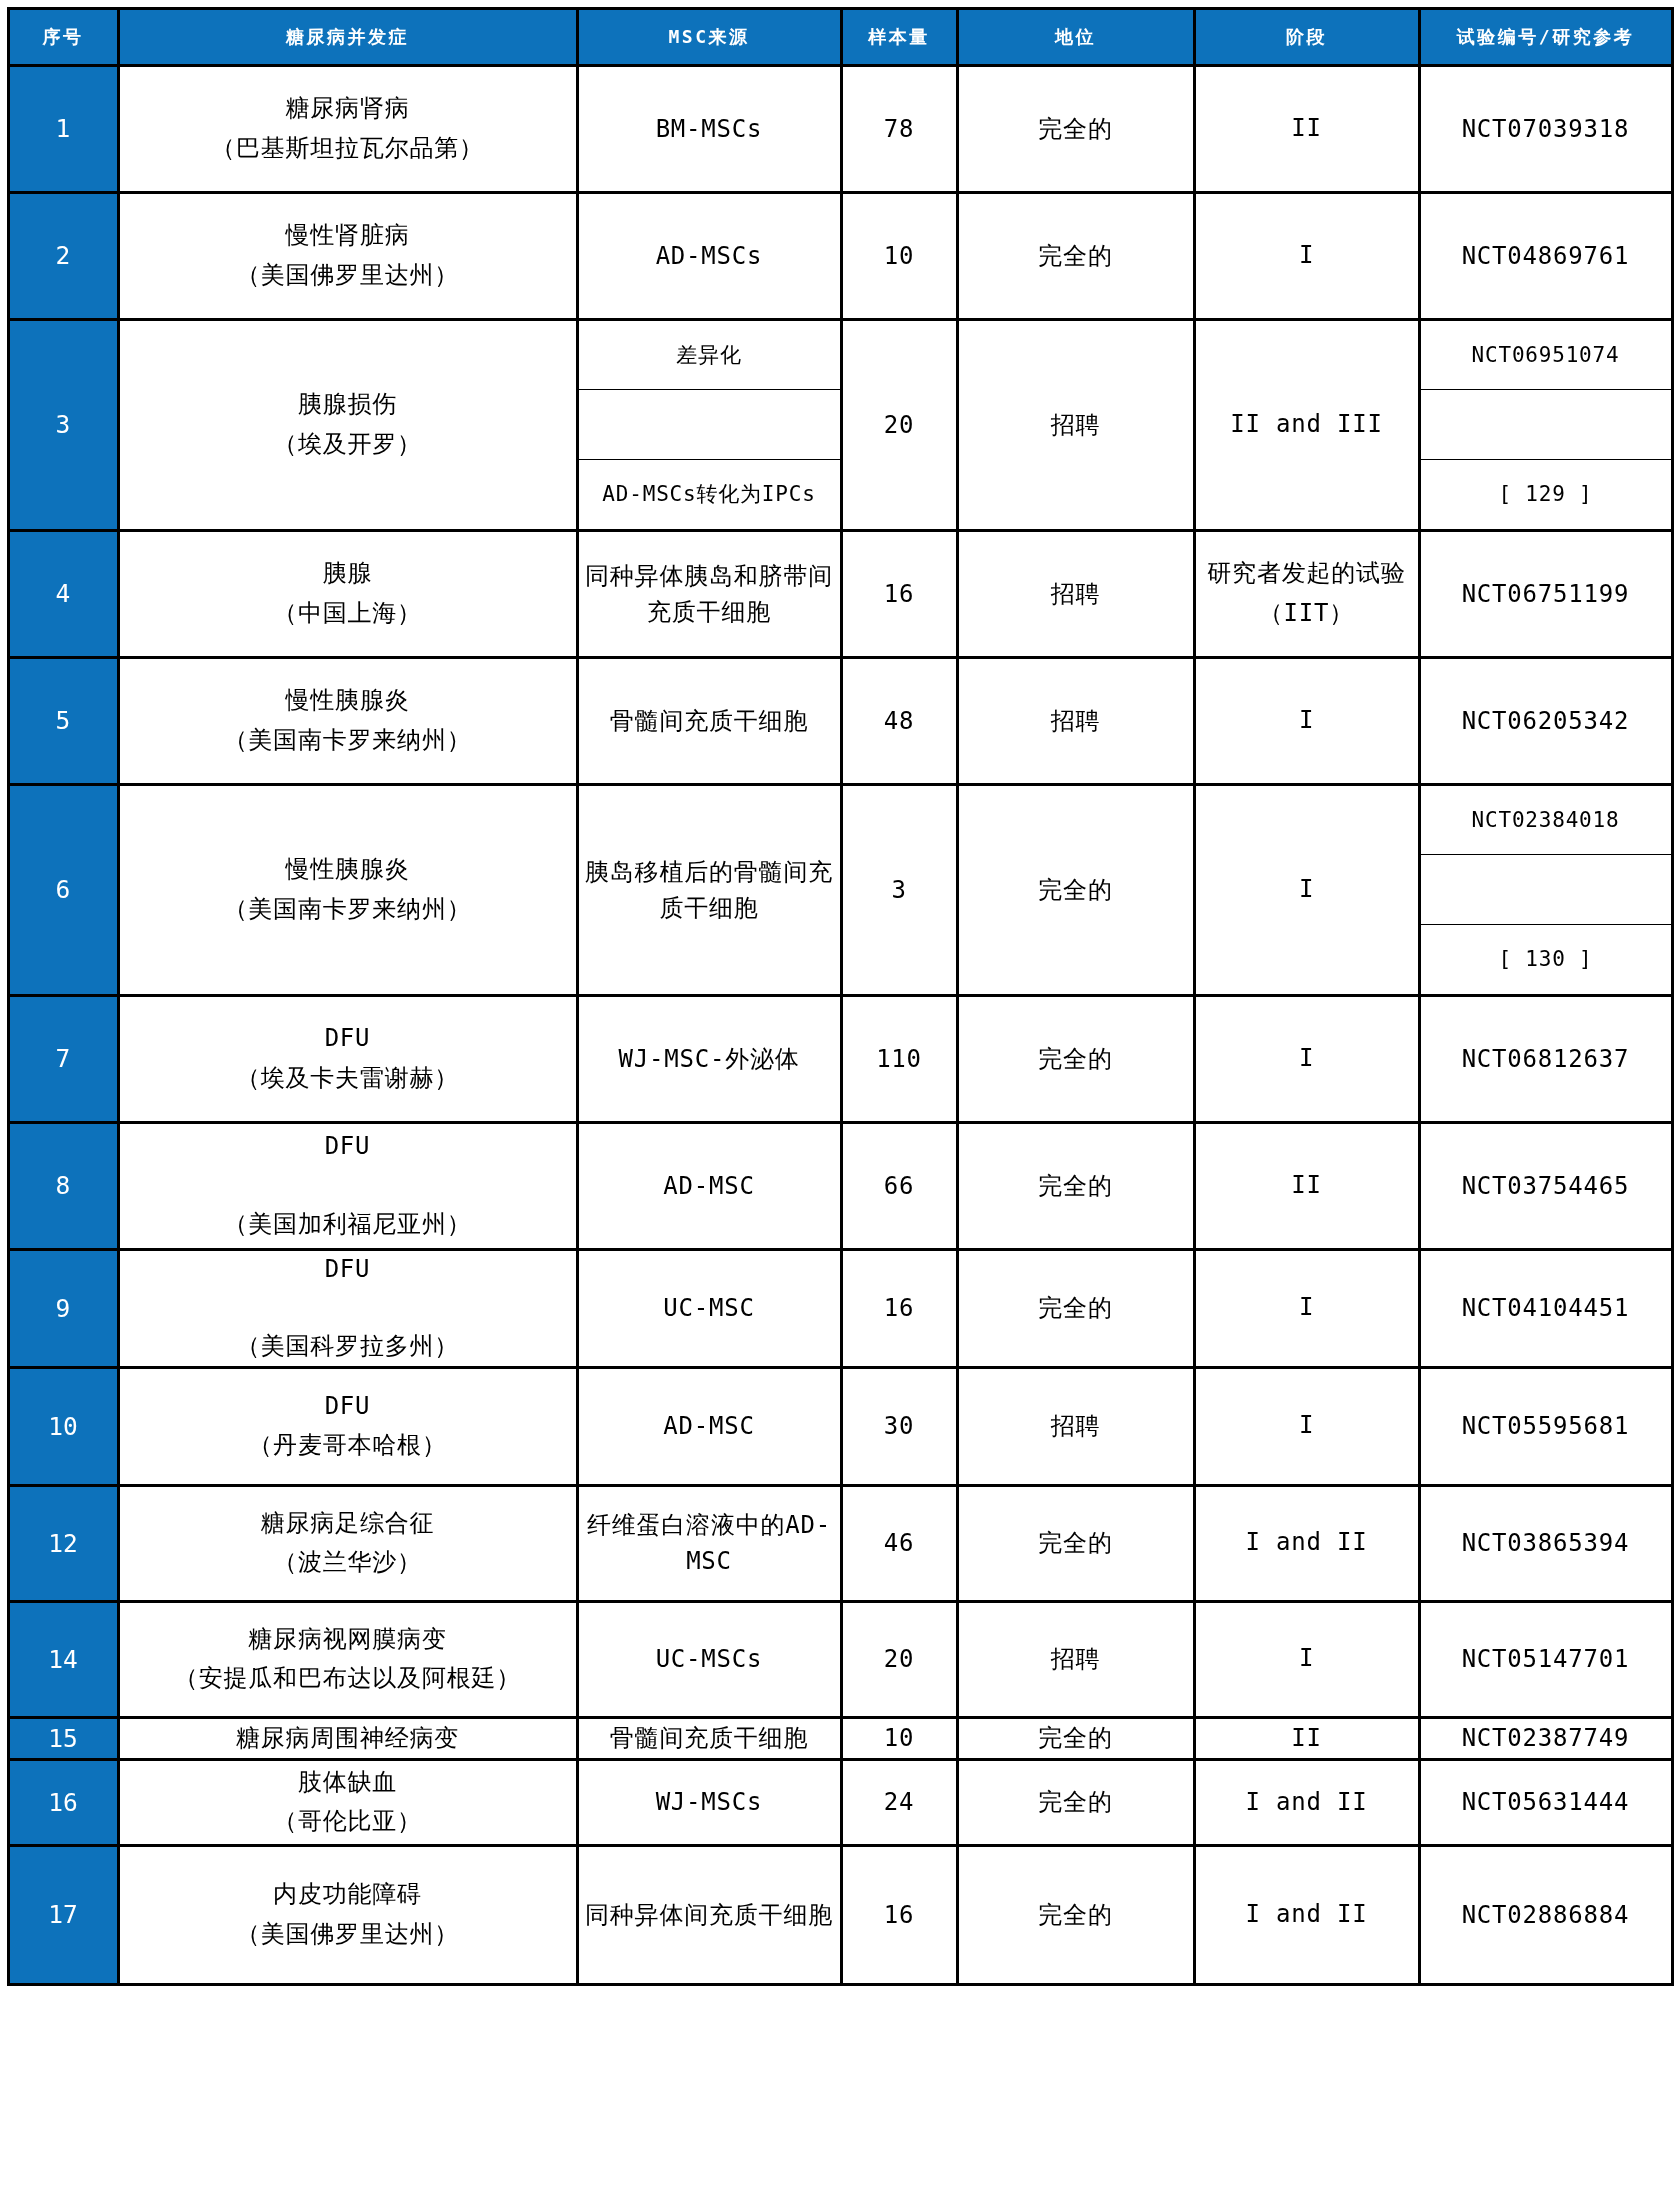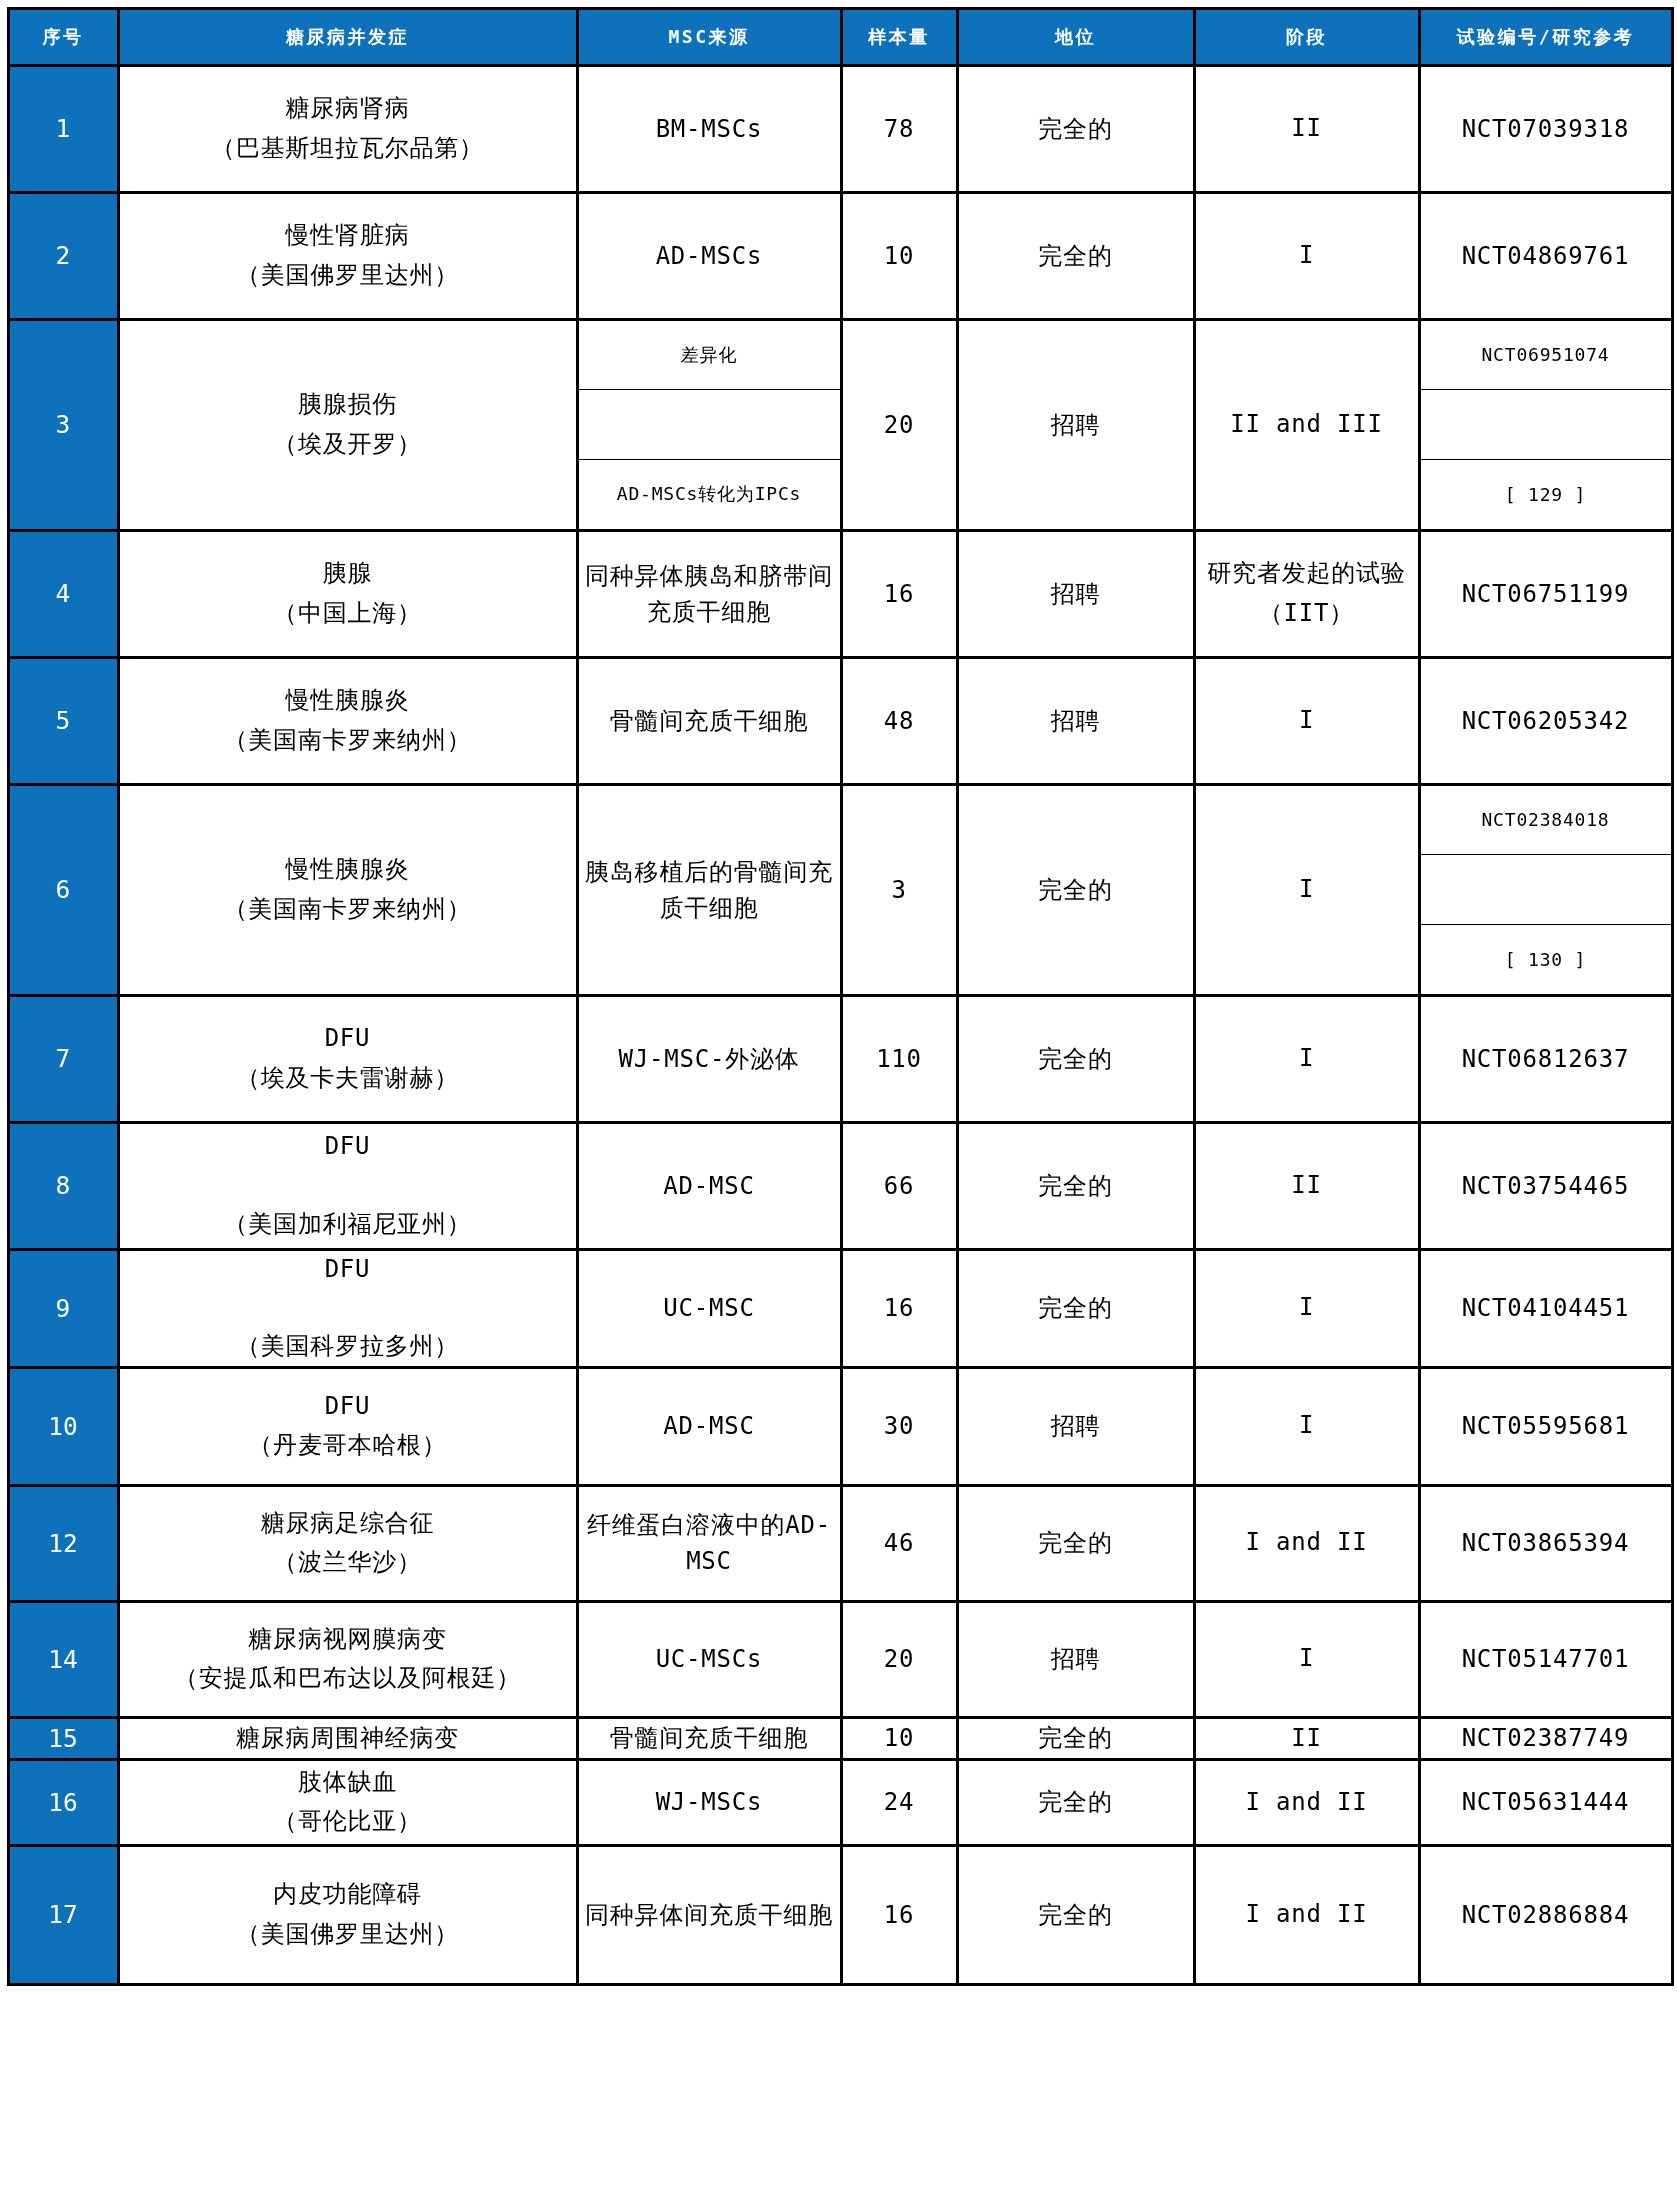--- a/index.html
+++ b/index.html
@@ -11,21 +11,21 @@
   th,td{border:3.3px solid #000;text-align:center;vertical-align:middle;overflow:hidden;}
   thead th{background:var(--accent,#0d72bb);color:#fff;font-size:18px;font-weight:bold;height:52px;letter-spacing:2.5px;}
   td{font-size:24px;letter-spacing:0.8px;padding:1.6px 4.9px;}
   td.id-cell{background:var(--accent,#0d72bb);color:#fff;font-size:24.5px;letter-spacing:0;}
   .lines{display:flex;flex-direction:column;align-items:center;justify-content:center;gap:8.2px;width:100%;}
   .lines.spread{gap:46px;}
   .line{line-height:1.3;}
   .msc-text{word-break:break-all;line-height:1.5;}
   td.sub-td{padding:0;}
   .subwrap{display:flex;flex-direction:column;height:100%;width:100%;}
-  .subcell{flex:1 1 0;display:flex;align-items:center;justify-content:center;border-bottom:1.6px solid #000;font-size:18px;letter-spacing:0.8px;}
+  .subcell{flex:1 1 0;display:flex;align-items:center;justify-content:center;border-bottom:1.6px solid #000;font-size:21px;letter-spacing:0.8px;}
   .subcell:last-child{border-bottom:none;}
 </style>
 </head>
 <body>
 
 <div class="wrap">
   <table>
     <colgroup>
       <col class="c1">
         <col class="c2">

